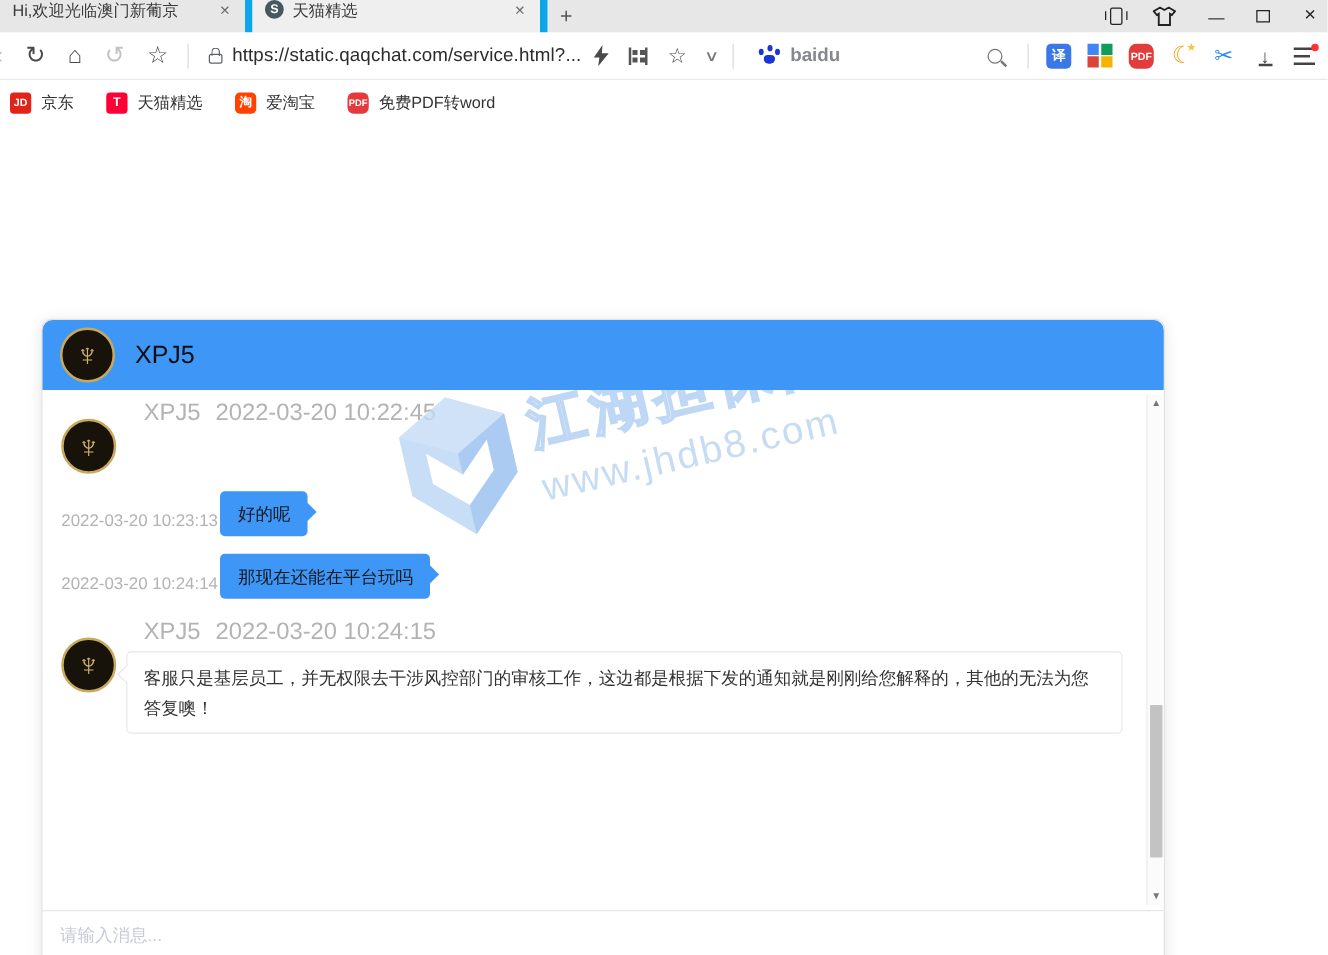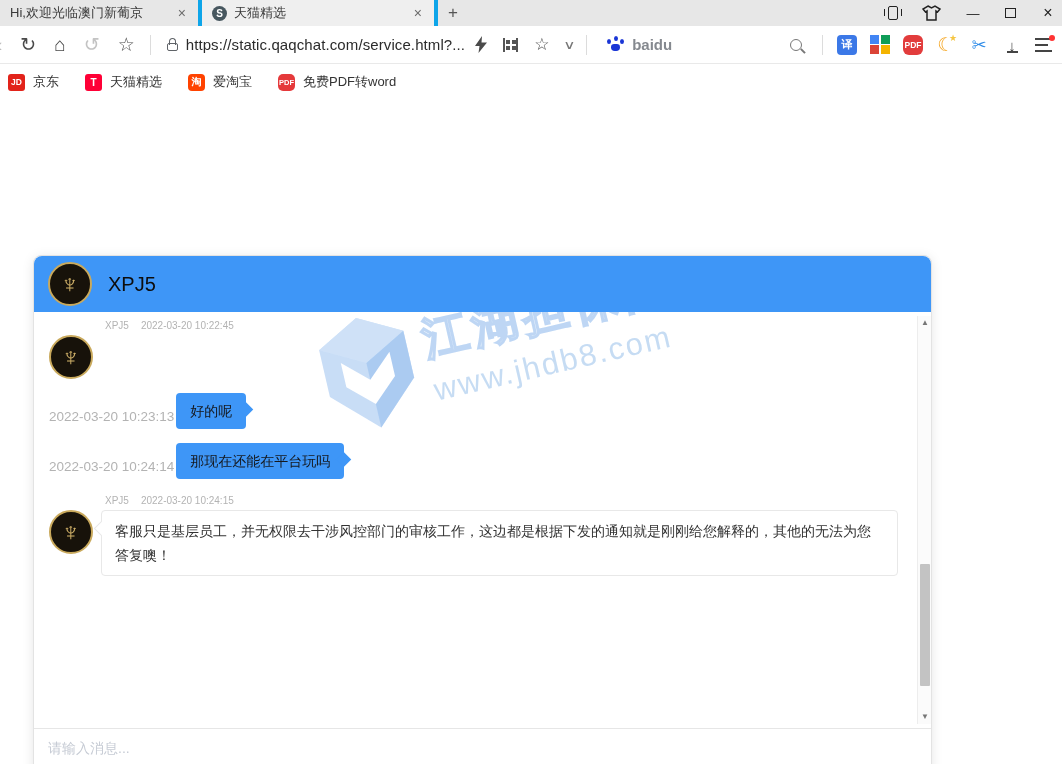--- a/index.html
+++ b/index.html
@@ -2,22 +2,22 @@
 <html><head>
 <meta charset="utf-8">
 <style>
   * { margin:0; padding:0; box-sizing:border-box; }
   html,body { width:1062px; height:764px; overflow:hidden; background:#fff;
     font-family:"Liberation Sans","DejaVu Sans",sans-serif; }
 
   
   .tabstrip { position:absolute; left:0; top:0; width:1062px; height:26px;
     background:#e7e7e7; display:flex; align-items:stretch; }
-  .tab { display:flex; align-items:center; padding:0 8px 0 10px; font-size:13px;
-    color:#3a3a3a; border-right:4px solid #0ea5e9; }
+  .tab { display:flex; align-items:flex-start; padding:0 8px 0 10px; font-size:13px;
+    color:#3a3a3a; border-right:6px solid #0ea5e9; }
   .tab.tab-1 { width:202px; }
   .tab.tab-2 { width:236px; background:#efefef; }
   .tab-title { flex:1; overflow:hidden; white-space:nowrap; text-overflow:ellipsis; }
   .tab-close { color:#6b6b6b; font-size:14px; padding:0 4px; cursor:default; }
   .favicon { width:15px; height:15px; border-radius:50%; background:#47575f;
     color:#fff; font-size:10px; line-height:15px; text-align:center; margin-right:7px;
     font-weight:bold; }
   .newtab { width:30px; display:flex; align-items:center; justify-content:center;
     color:#555; font-size:17px; }
   .wincontrols { position:absolute; right:6px; top:0; height:26px; display:flex;
@@ -95,21 +95,21 @@
     border:2px solid #c9a95c; color:#cfb068; font-size:26px; line-height:40px;
     text-align:center; flex:none; }
   .chat-title { font-size:20px; color:#0d0d0d; }
 
   .chat-body { position:relative; height:416px; overflow:hidden; }
   .msgs { padding:6px 33px 0 15px; }
 
   .agent-row { display:flex; margin-bottom:14px; }
   .agent-avatar { margin-top:17px; margin-right:8px; }
   .agent-col { flex:1; min-width:0; }
-  .meta { font-size:10px; color:#b3b3b3; margin:2px 0 4px 4px; }
+  .meta { font-size:19px; color:#b3b3b3; margin:2px 0 4px 14px; }
   .meta .t { margin-left:12px; }
   .bubble-agent { position:relative; display:inline-block; background:#fff;
     border:1px solid #e8e8e8; border-radius:4px; padding:8px 13px; font-size:14px;
     color:#333; line-height:24px; max-width:812px; }
   .bubble-agent::before { content:""; position:absolute; left:-6px; top:12px; width:10px;
     height:10px; background:#fff; border-left:1px solid #e8e8e8; border-bottom:1px solid #e8e8e8;
     transform:rotate(45deg); }
 
   .user-row { display:flex; flex-direction:row; align-items:flex-end; margin-bottom:14px; }
   .user-time { font-size:13.5px; color:#b3b3b3; margin:0 2px 5px 0; }

